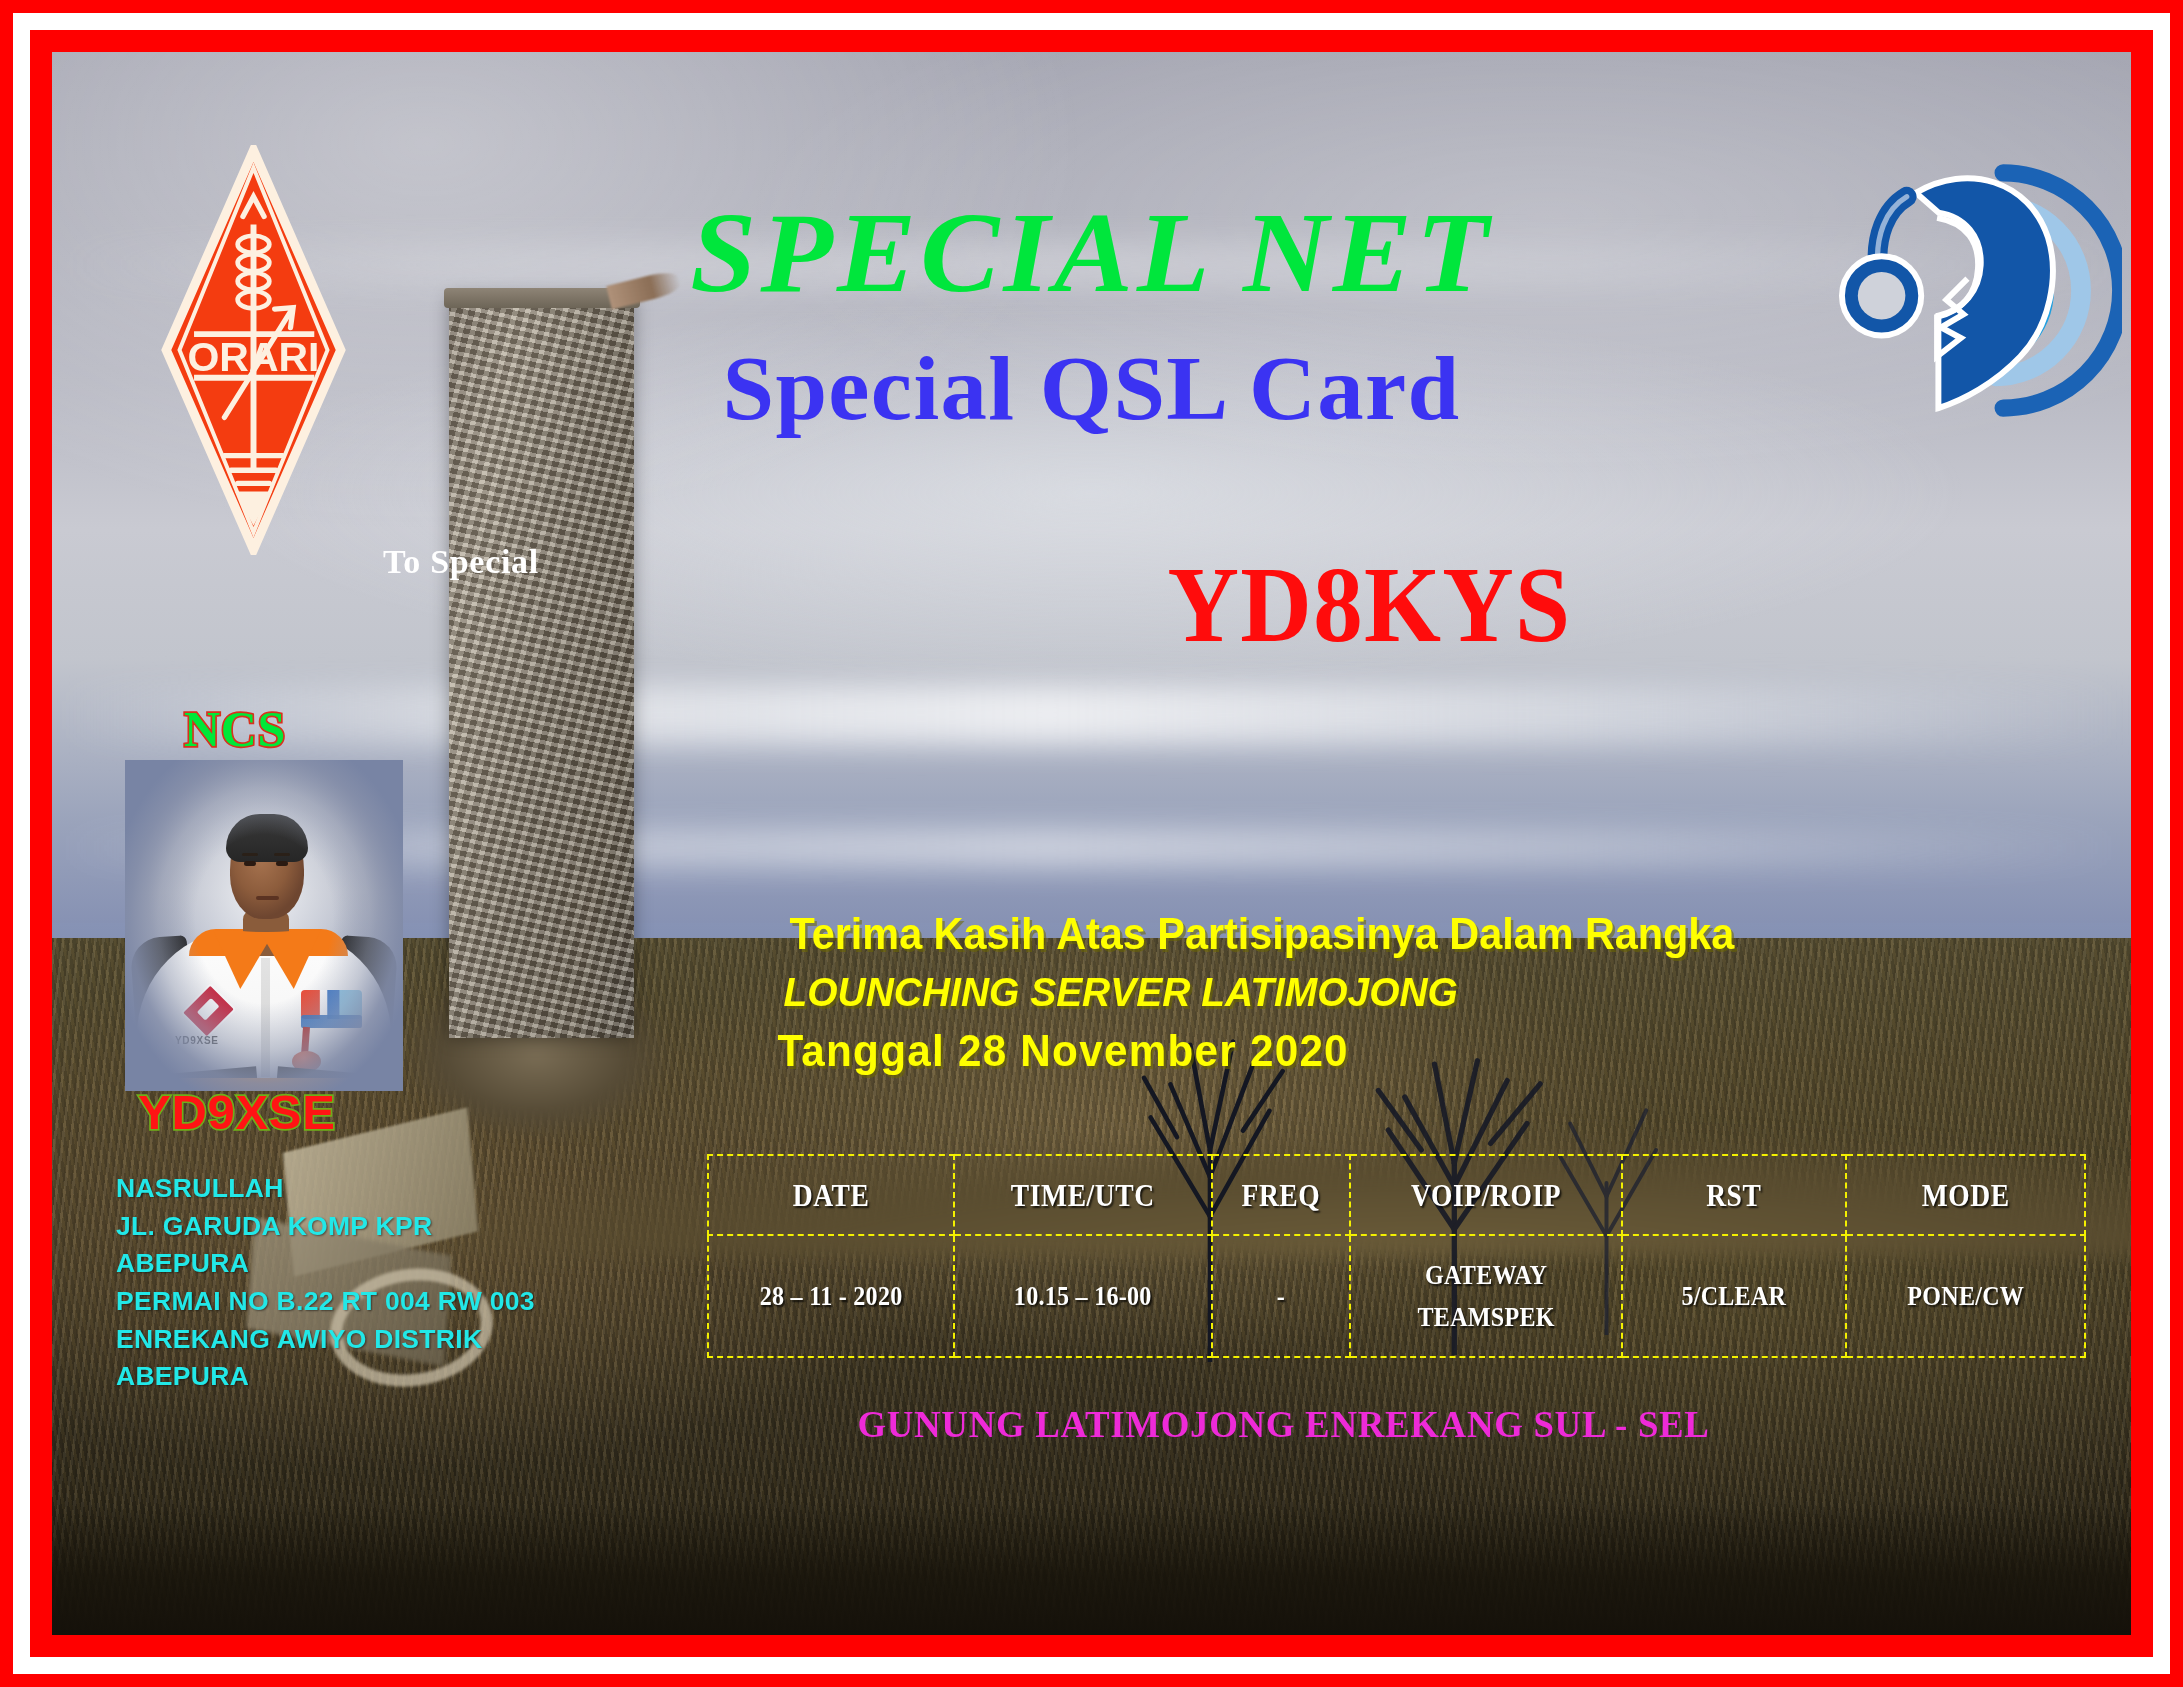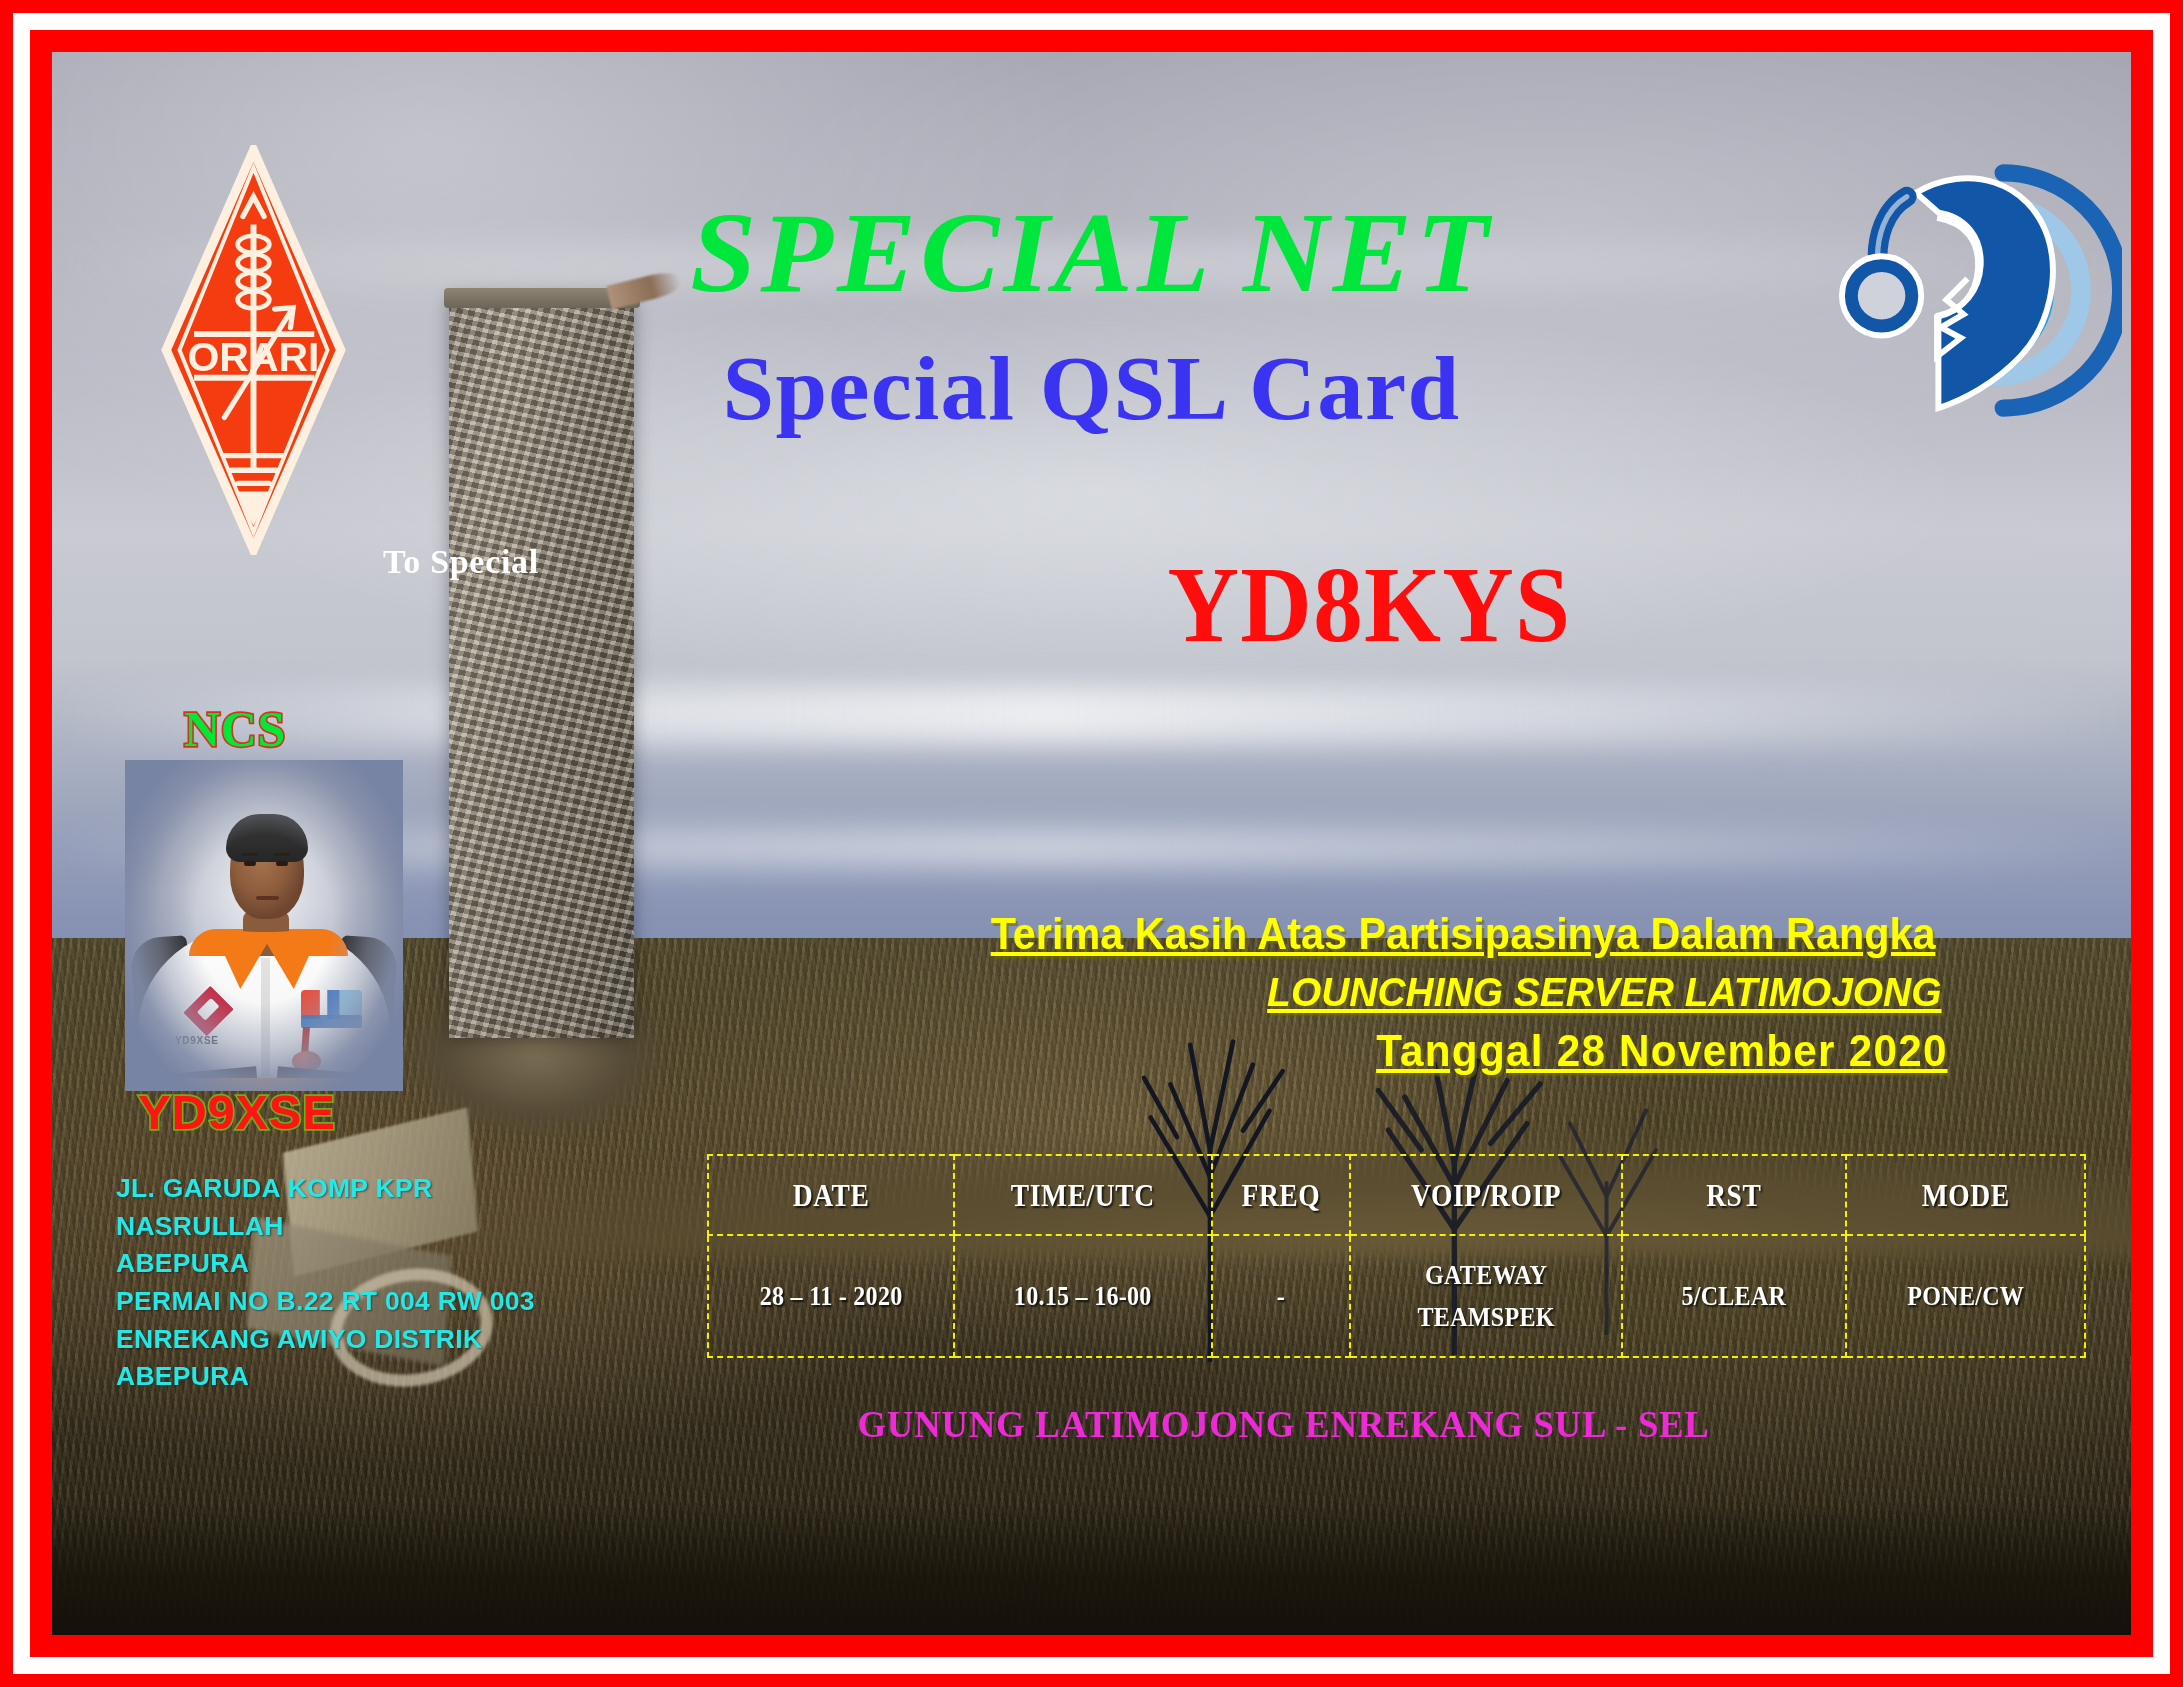--- a/index.html
+++ b/index.html
@@ -276,25 +276,24 @@
   .t-name{
     position:absolute;left:741px;right:185px;top:701px;
     text-align:center;
     font-family:"Liberation Serif",serif;
     font-weight:bold;font-size:49px;letter-spacing:14.6px;
     color:#0d0d12;line-height:1;
   }
 
   .yellowblock{
     position:absolute;left:701px;right:159px;top:860px;
-    text-align:right;
+    text-align:left;
     font-family:"Liberation Sans",sans-serif;
     color:#ffff00;
     text-shadow:2.6px 3.3px 0 rgba(110,104,0,.55);
-    text-decoration:underline;
   }
   .y1{font-size:44px;font-weight:bold;transform:scaleX(.94);line-height:1.0;}
   .y2{font-size:41px;font-weight:bold;font-style:italic;transform:scaleX(.95);line-height:1.0;margin-top:16px;}
   .y3{font-size:44px;font-weight:bold;transform:scaleX(.96);line-height:1.0;margin-top:16px;letter-spacing:1.3px;}
 
   
   .address{
     position:absolute;left:64px;top:1118px;
     font-family:"Liberation Sans",sans-serif;
     font-weight:bold;font-size:26.5px;
@@ -520,22 +519,22 @@
     <div class="t-to-station">To Special</div>
     <div class="t-callsign">YD8KYS</div>
 
     <div class="yellowblock">
       <div class="y1">Terima Kasih Atas Partisipasinya Dalam Rangka</div>
       <div class="y2">LOUNCHING SERVER LATIMOJONG</div>
       <div class="y3">Tanggal  28  November  2020</div>
     </div>
 
     <div class="address">
+      <div>NASRULLAH</div>
       <div>JL. GARUDA KOMP KPR</div>
-      <div>NASRULLAH</div>
       <div>ABEPURA</div>
       <div>PERMAI NO B.22 RT 004 RW 003</div>
       <div>ENREKANG AWIYO DISTRIK</div>
       <div>ABEPURA</div>
     </div>
 
     <table class="qtable">
       <colgroup>
         <col style="width:218px">
           <col style="width:228px">

